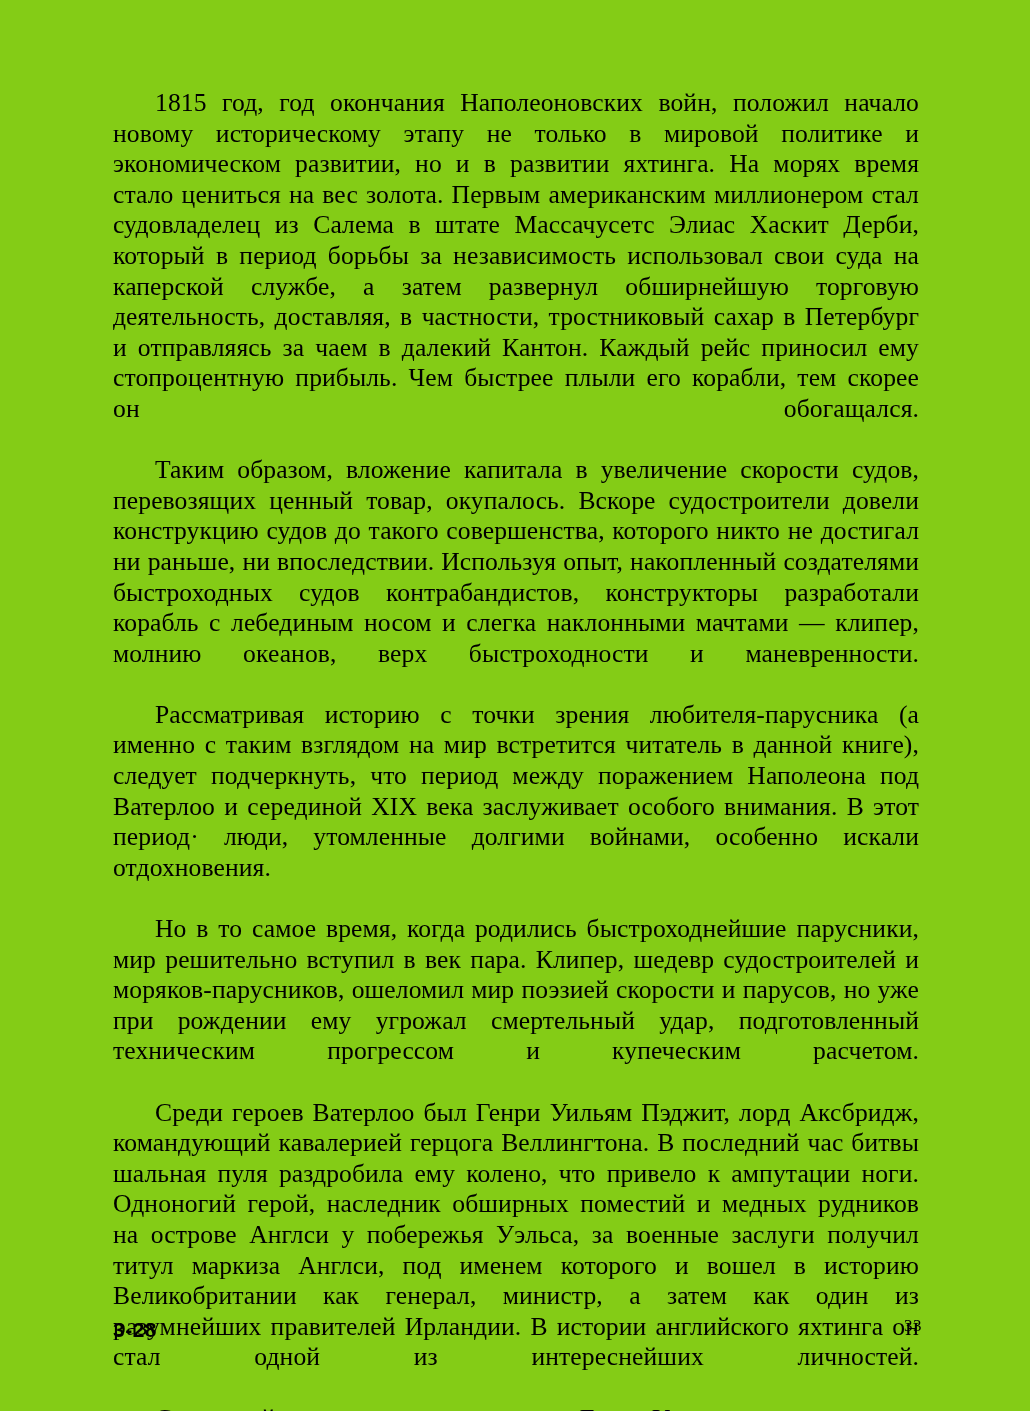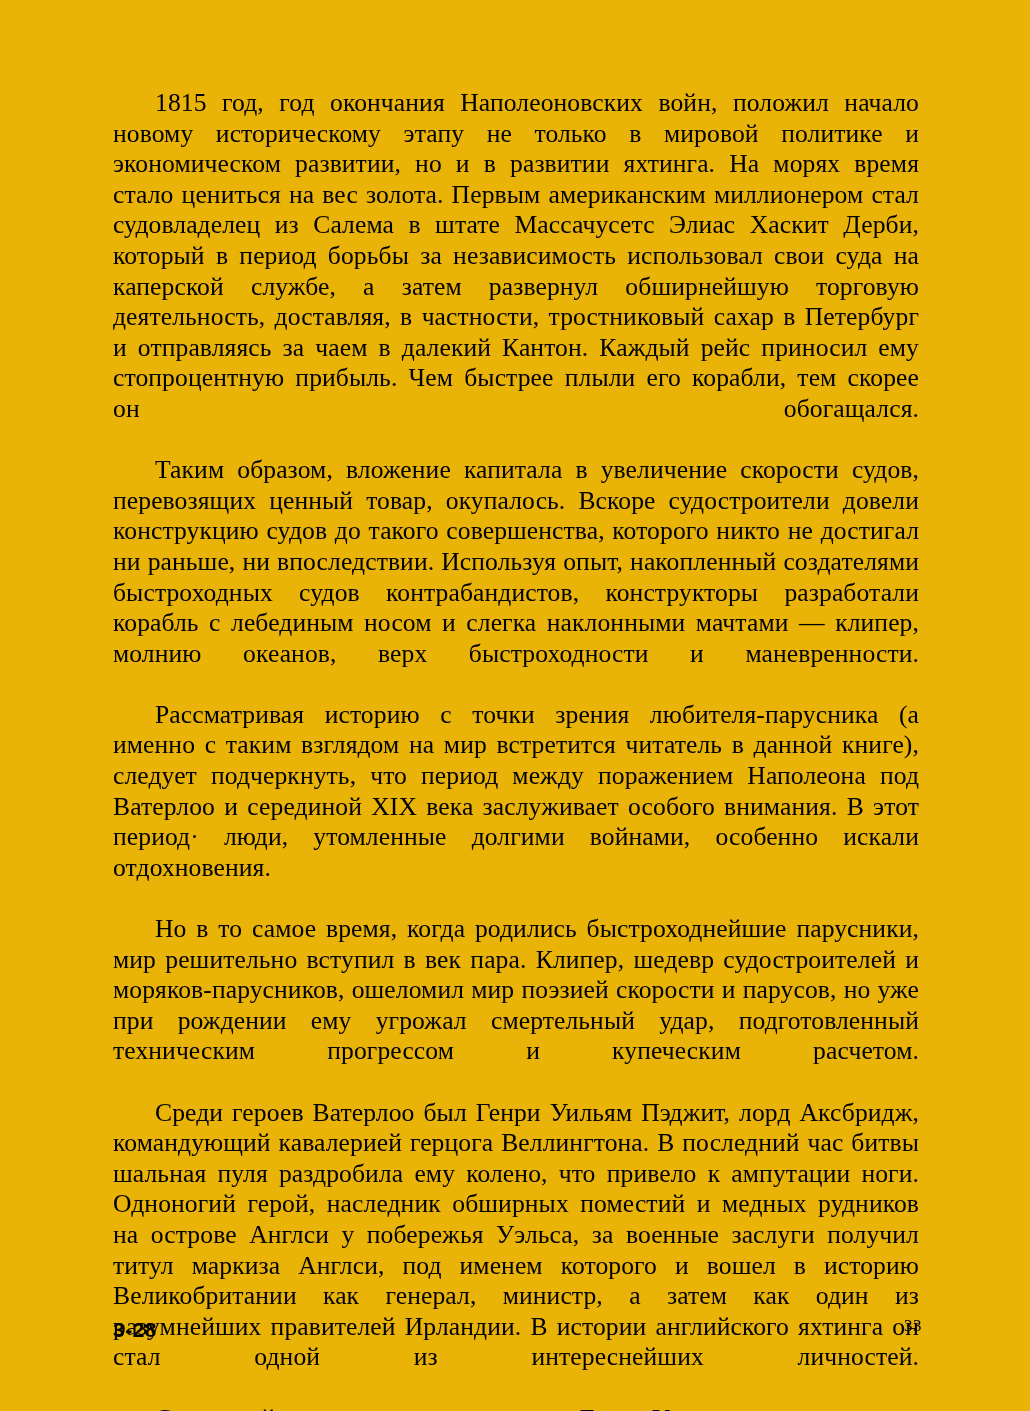--- a/index.html
+++ b/index.html
@@ -16,21 +16,21 @@
     overflow: hidden;
     position: relative;
   }
 
   .page {
     position: absolute;
     left: 0;
     top: 0;
     width: 1030px;
     height: 1411px;
-    background: #eab308;
+    background: #84cc16;
   }
 
   .text-block {
     position: absolute;
     left: 113px;
     top: 88px;
     width: 806px;
   }
 
   .para {

